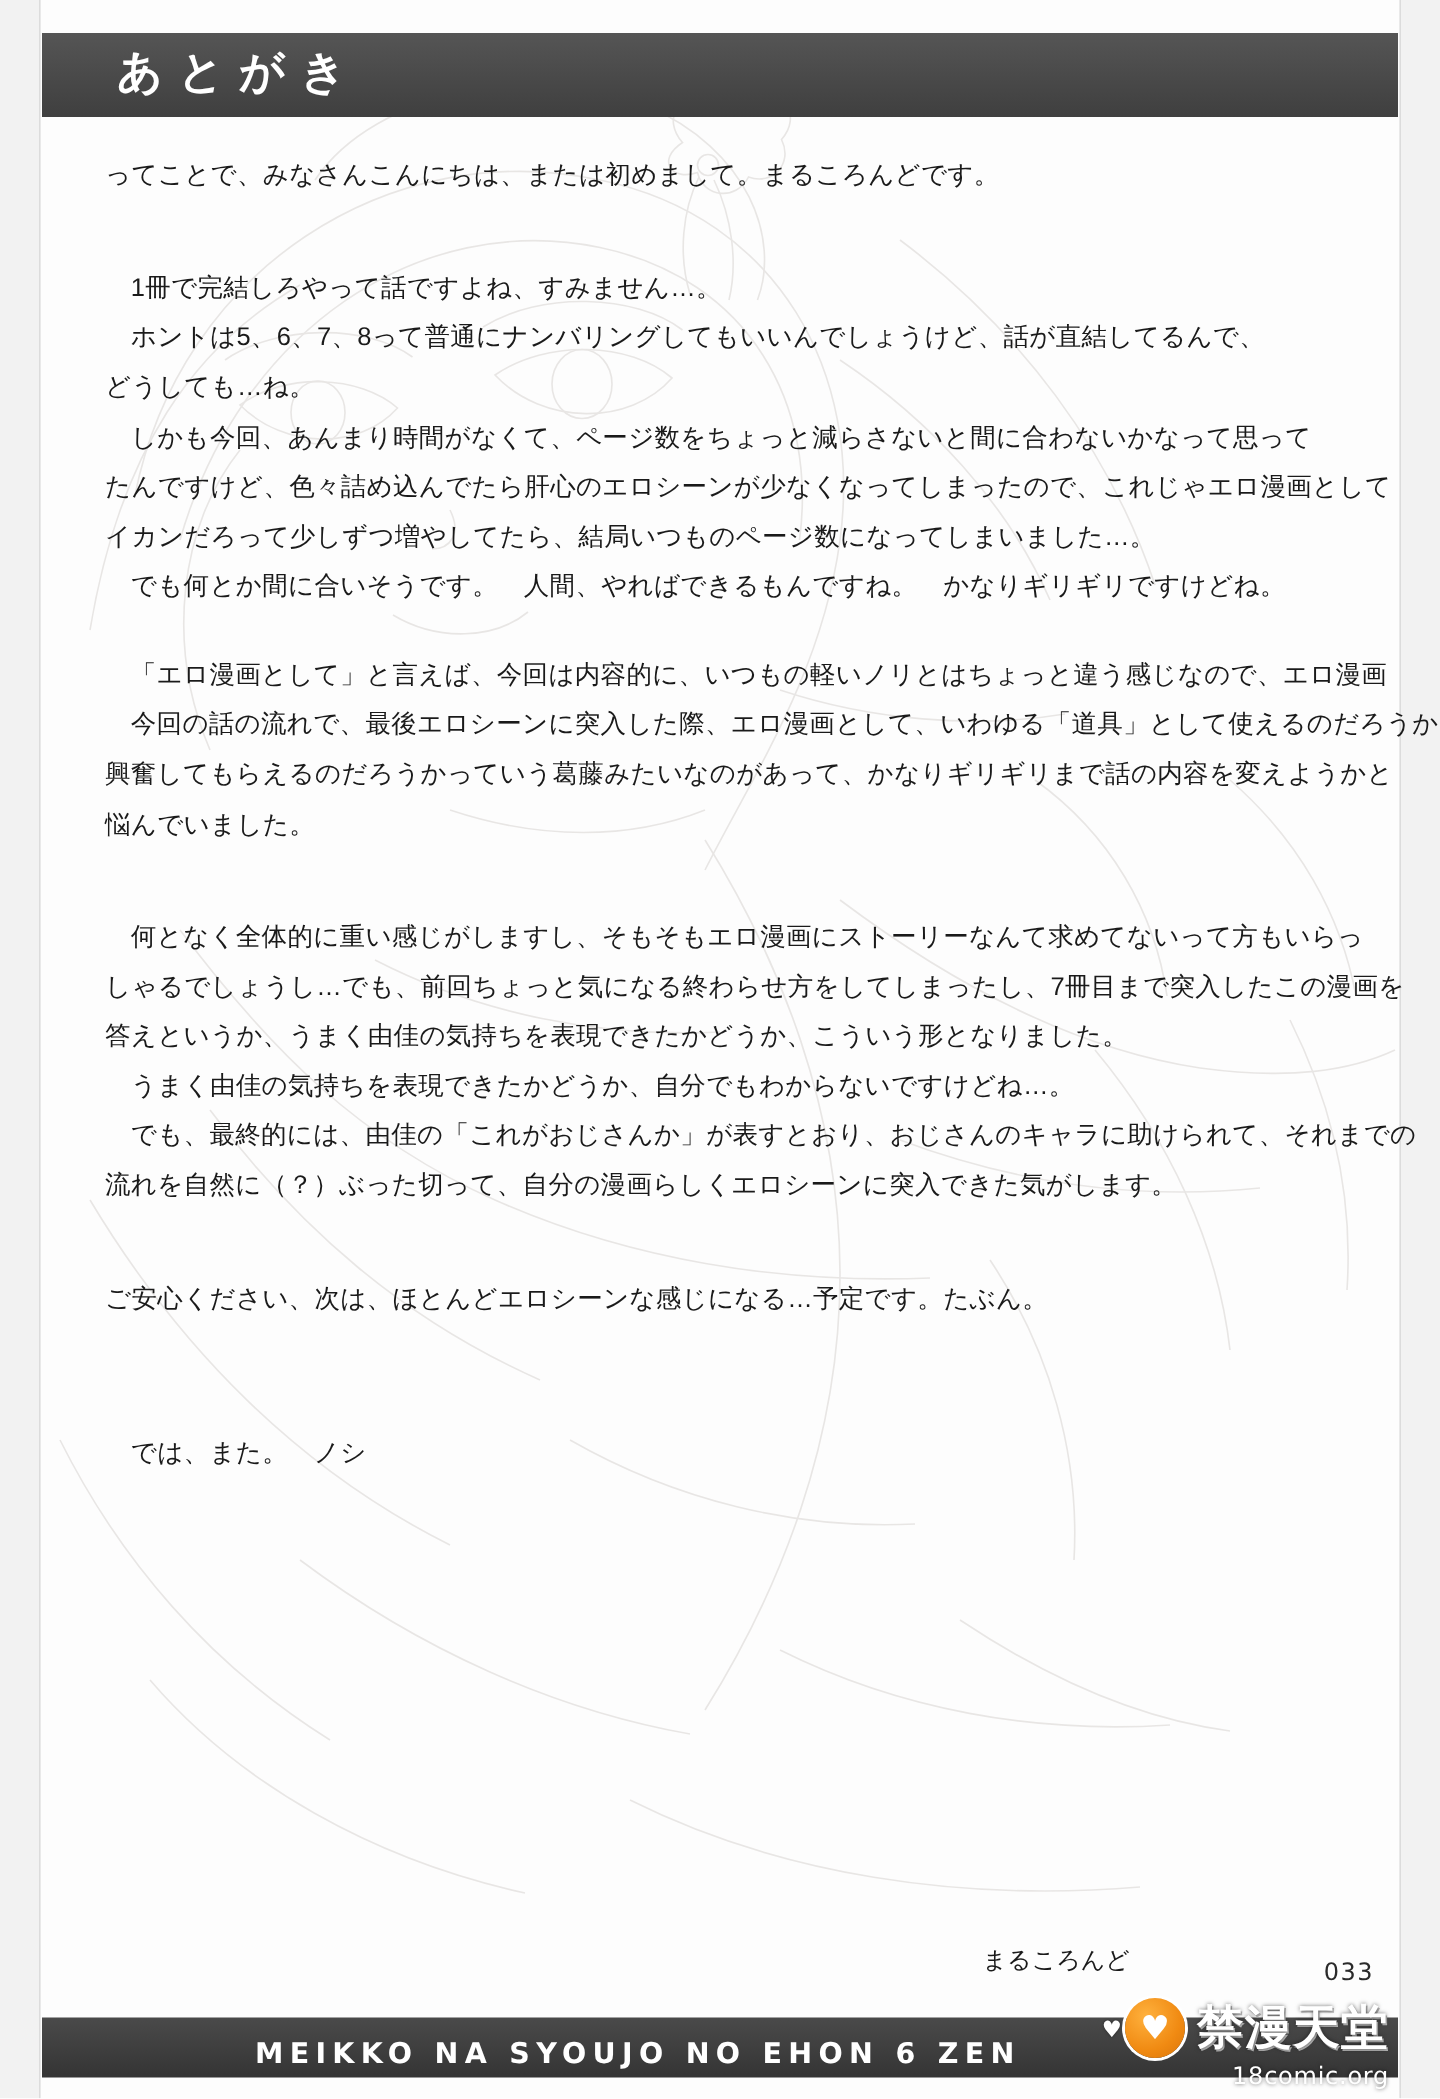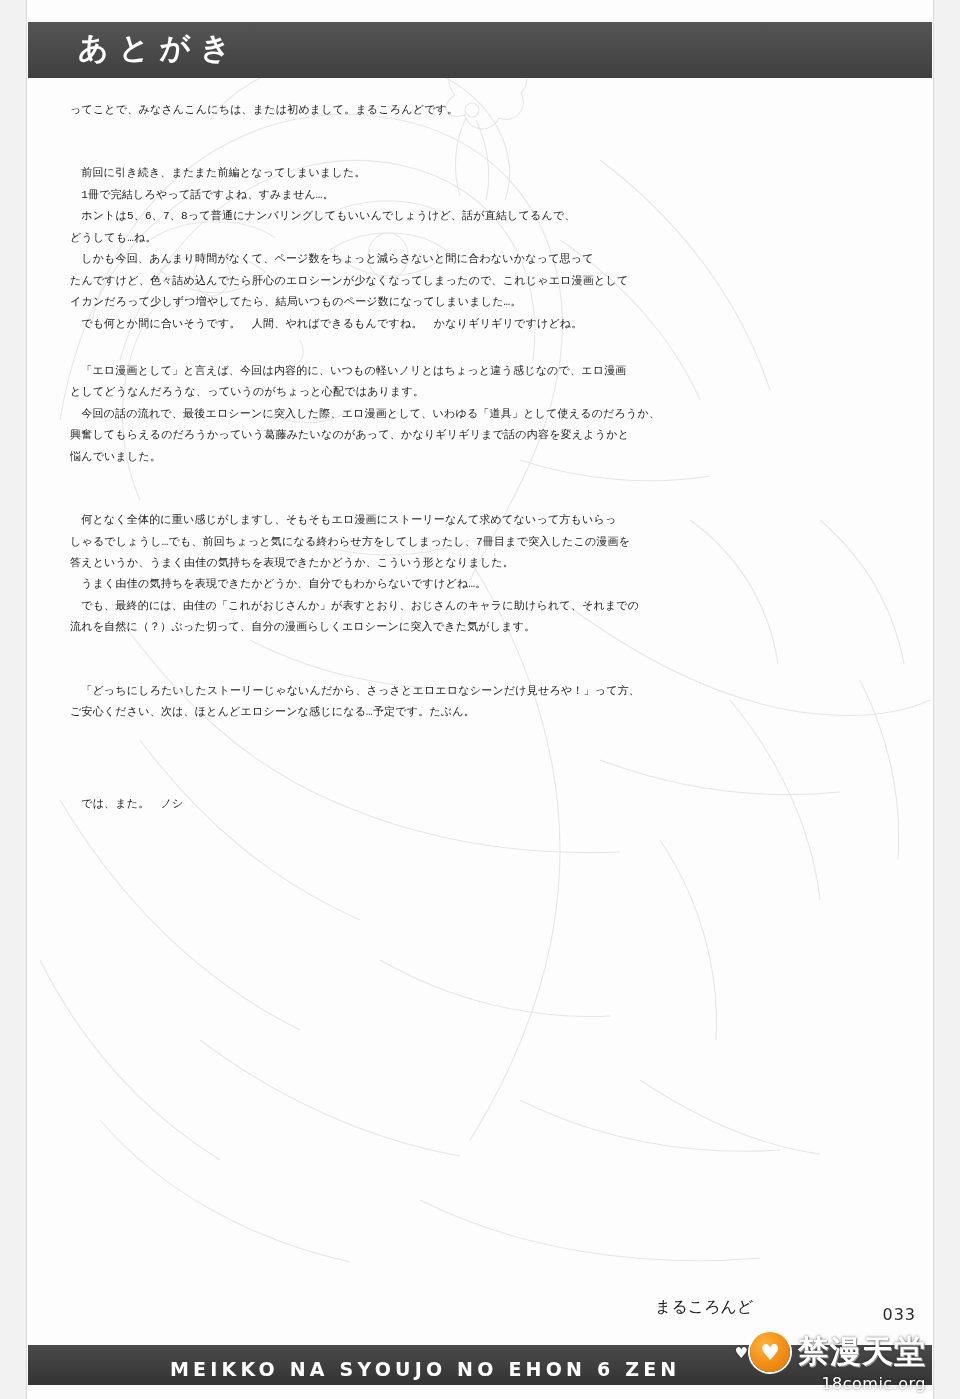--- a/index.html
+++ b/index.html
@@ -79,26 +79,26 @@
     width: 830px;
   }
   .emoticon {
     font-size: 17px;
     color: #1d1d1d;
     margin: 0 0 40px 8px;
     white-space: nowrap;
     font-family: "DejaVu Sans", sans-serif;
   }
   .para {
-    font-size: 11px;
+    font-size: 17px;
     line-height: 1.95;
     color: #1a1a1a;
     margin: 0 0 26px 0;
     letter-spacing: 0.2px;
-    font-family: Liberation Mono, monospace;
+    font-family: Liberation Sans, sans-serif;
   }
   .line { display: block; white-space: nowrap; }
   .gap-sm { height: 16px; }
   .gap-md { height: 28px; }
   .signature {
     position: absolute;
     top: 1297px;
     left: 655px;
     font-size: 16px;
     color: #1a1a1a;
@@ -253,53 +253,50 @@
 
   <div class="content">
 
     <div class="para">
       <span class="line">ってことで、みなさんこんにちは、または初めまして。まるころんどです。</span>
     </div>
 
     <div class="gap-sm"></div>
 
     <div class="para">
-      <span class="line">　前回に引き続き、またまた前編となってしまいました。</span>
       <span class="line">　1冊で完結しろやって話ですよね、すみません…。</span>
       <span class="line">　ホントは5、6、7、8って普通にナンバリングしてもいいんでしょうけど、話が直結してるんで、</span>
       <span class="line">どうしても…ね。</span>
       <span class="line">　しかも今回、あんまり時間がなくて、ページ数をちょっと減らさないと間に合わないかなって思って</span>
       <span class="line">たんですけど、色々詰め込んでたら肝心のエロシーンが少なくなってしまったので、これじゃエロ漫画として</span>
       <span class="line">イカンだろって少しずつ増やしてたら、結局いつものページ数になってしまいました…。</span>
       <span class="line">　でも何とか間に合いそうです。　人間、やればできるもんですね。　かなりギリギリですけどね。</span>
     </div>
 
     <div class="para">
       <span class="line">　「エロ漫画として」と言えば、今回は内容的に、いつもの軽いノリとはちょっと違う感じなので、エロ漫画</span>
-      <span class="line">としてどうなんだろうな、っていうのがちょっと心配ではあります。</span>
       <span class="line">　今回の話の流れで、最後エロシーンに突入した際、エロ漫画として、いわゆる「道具」として使えるのだろうか、</span>
       <span class="line">興奮してもらえるのだろうかっていう葛藤みたいなのがあって、かなりギリギリまで話の内容を変えようかと</span>
       <span class="line">悩んでいました。</span>
     </div>
 
     <div class="gap-sm"></div>
 
     <div class="para">
       <span class="line">　何となく全体的に重い感じがしますし、そもそもエロ漫画にストーリーなんて求めてないって方もいらっ</span>
       <span class="line">しゃるでしょうし…でも、前回ちょっと気になる終わらせ方をしてしまったし、7冊目まで突入したこの漫画を</span>
       <span class="line">答えというか、うまく由佳の気持ちを表現できたかどうか、こういう形となりました。</span>
       <span class="line">　うまく由佳の気持ちを表現できたかどうか、自分でもわからないですけどね…。</span>
       <span class="line">　でも、最終的には、由佳の「これがおじさんか」が表すとおり、おじさんのキャラに助けられて、それまでの</span>
       <span class="line">流れを自然に（？）ぶった切って、自分の漫画らしくエロシーンに突入できた気がします。</span>
     </div>
 
     <div class="gap-sm"></div>
 
     <div class="para">
-      <span class="line">　「どっちにしろたいしたストーリーじゃないんだから、さっさとエロエロなシーンだけ見せろや！」って方、</span>
       <span class="line">ご安心ください、次は、ほとんどエロシーンな感じになる…予定です。たぶん。</span>
     </div>
 
     <div class="gap-sm"></div>
 
 
     <div class="gap-md"></div>
 
     <div class="para">
       <span class="line">　では、また。　ノシ</span>

